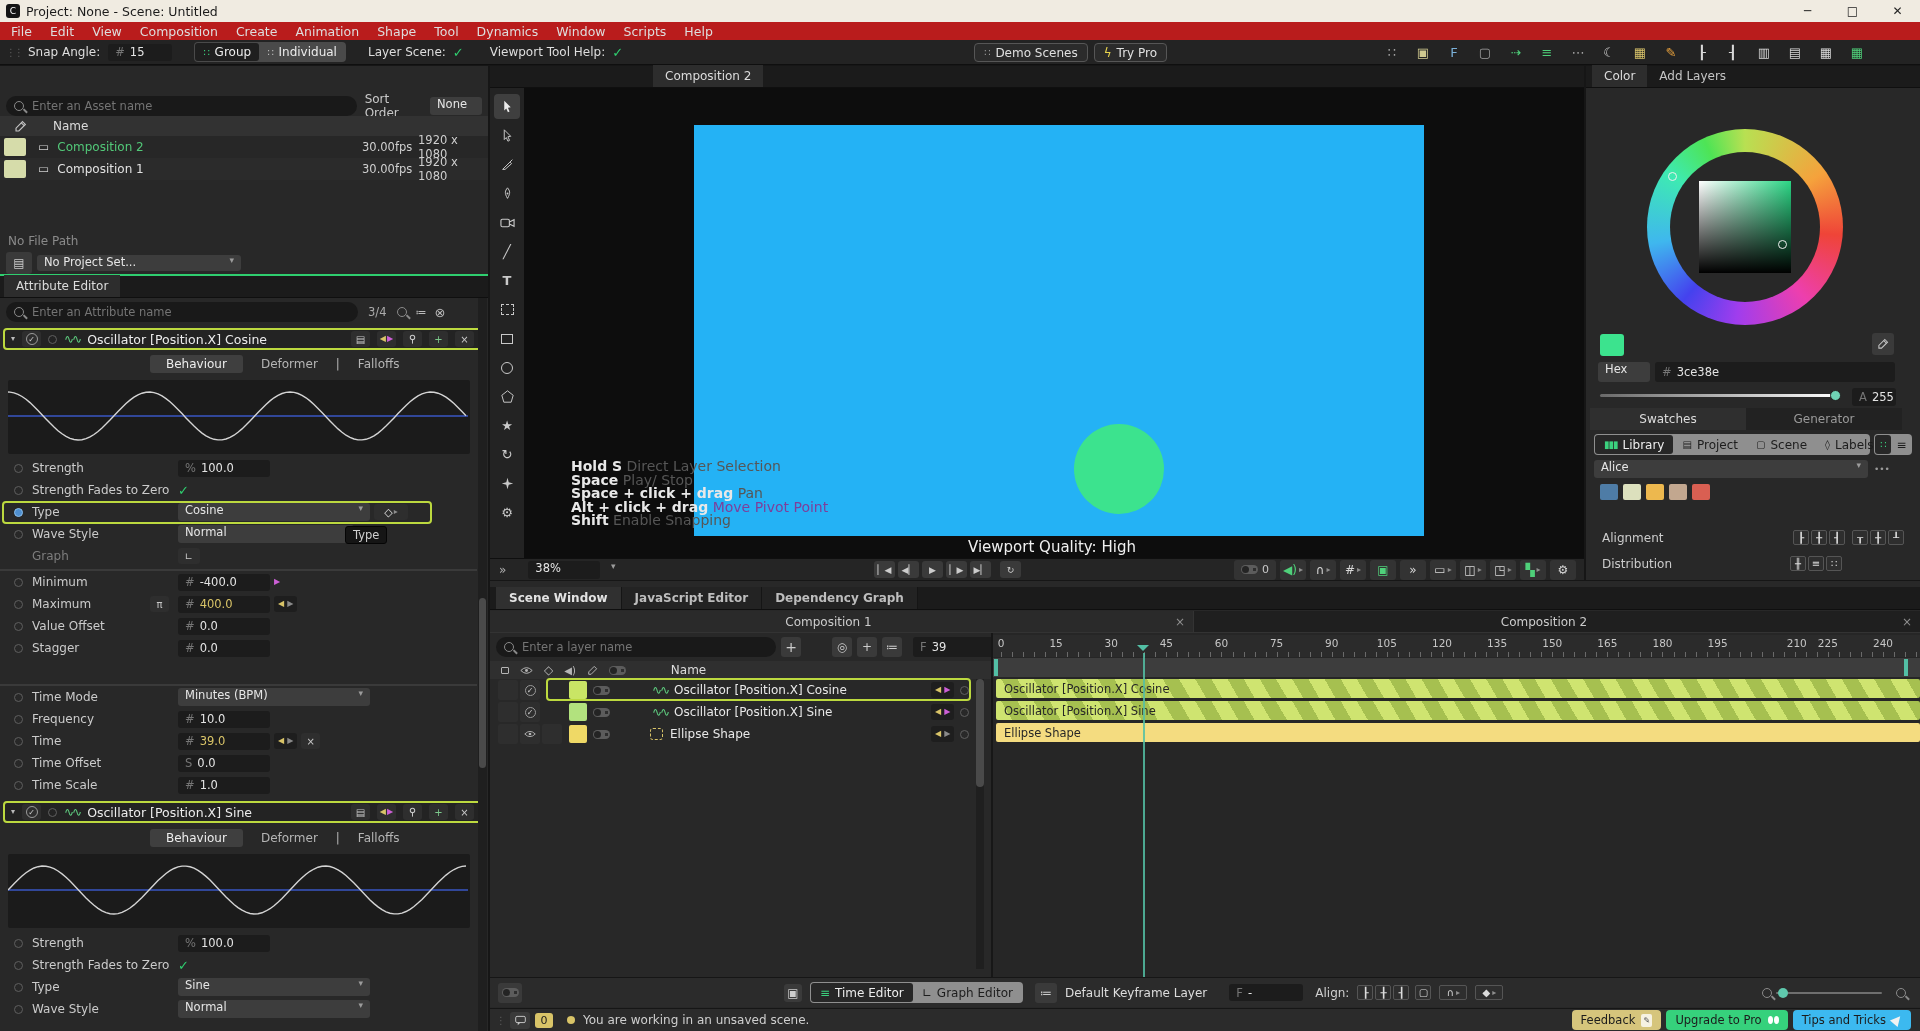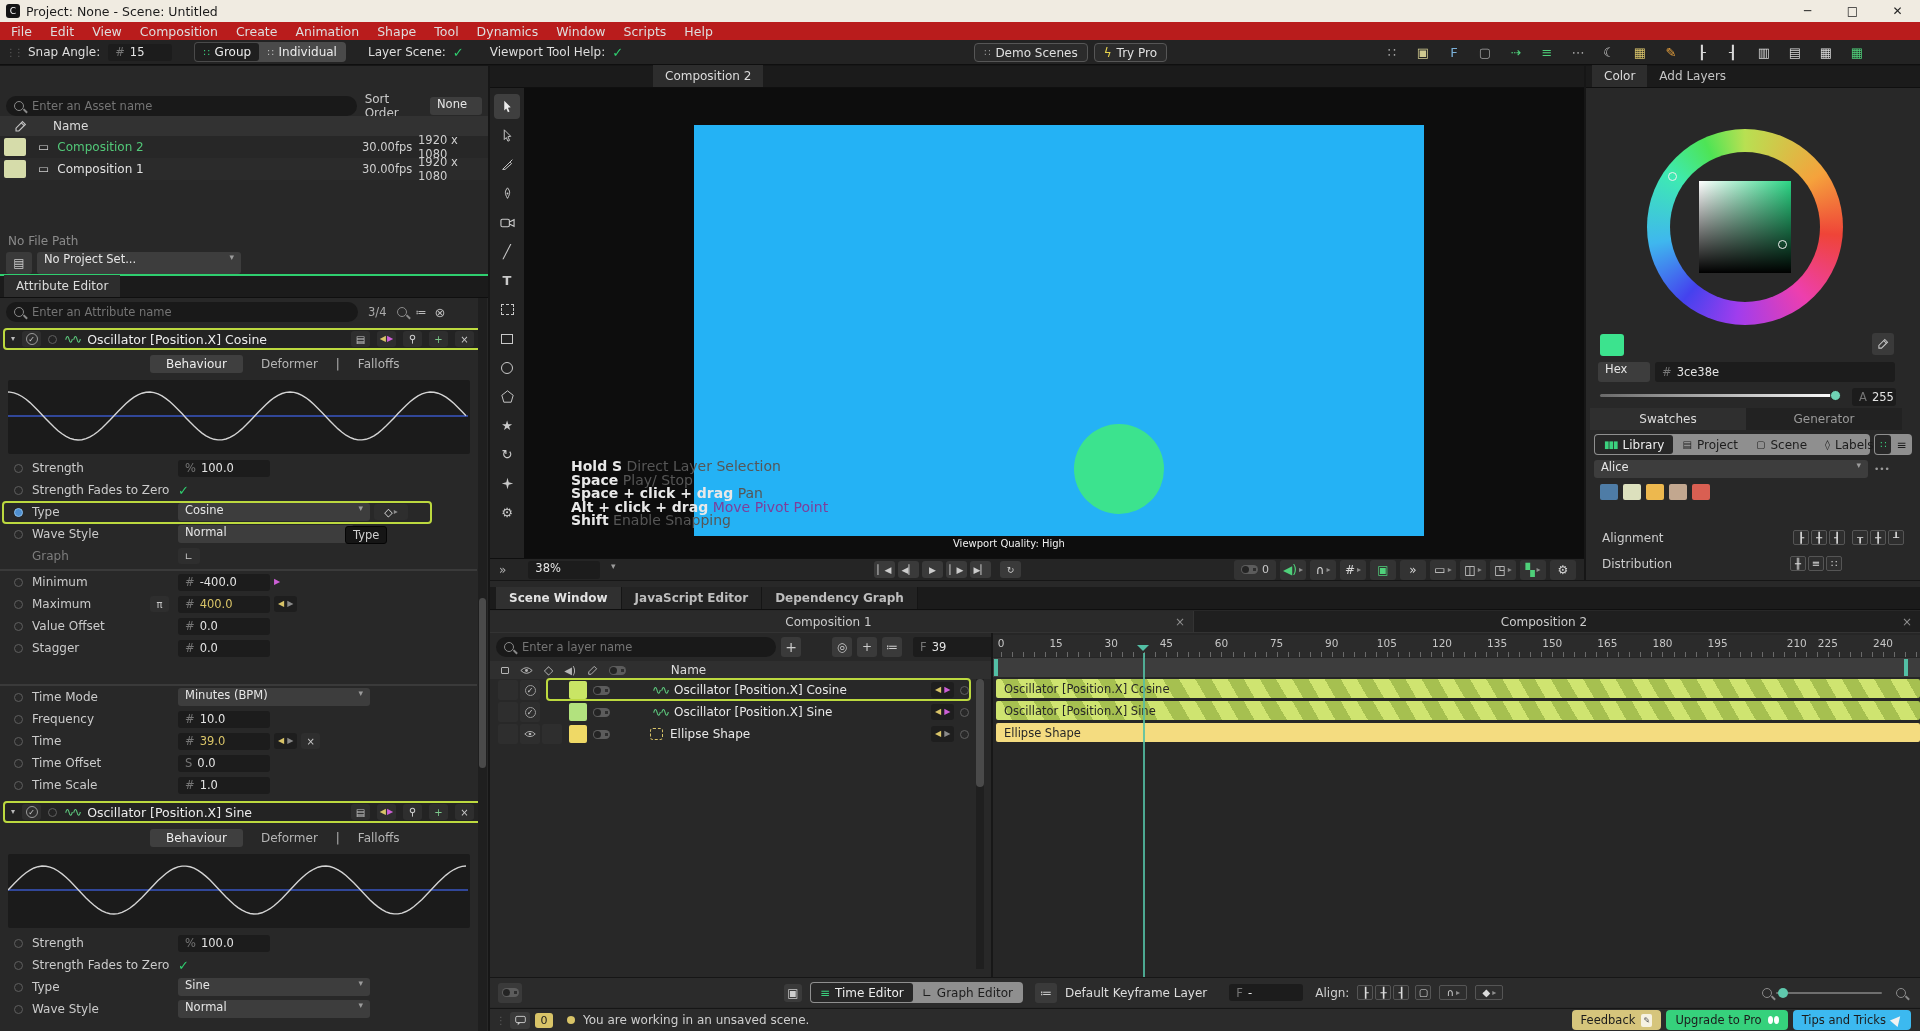--- a/index.html
+++ b/index.html
@@ -269,21 +269,21 @@
       <span style="color:#e2e2e2">Composition 1</span>
       <span class="fps" style="position:absolute;left:362px">30.00fps</span>
       <span class="fps" style="position:absolute;left:418px">1920 x 1080</span>
     </div>
 
     <span class="abs" style="left:8px;top:168px;color:#8a8a8a">No File Path</span>
     <div class="abs flex" style="left:6px;top:186px;gap:5px">
       <div class="btn" style="width:26px;height:22px">
         <span style="font-size:12px">▤</span>
       </div>
-      <div class="dd" style="width:204px;height:22px">
+      <div class="dd" style="width:204px;height:16px">
         <span>No Project Set...</span>
           <span class="arw">▾</span>
       </div>
     </div>
 
     <div class="abs" style="left:0;top:208px;width:488px;height:2px;background:#2fce6f"></div>
 
     <div class="tabstrip abs" style="left:0;top:210px;width:488px;height:22px">
       <div class="ptab" style="margin-left:4px">Attribute Editor</div>
     </div>
@@ -621,21 +621,21 @@
     <div id="vp-canvas">
       <div id="vp-rect" style="left:170px;top:37px;width:730px;height:411px"></div>
       <div id="vp-circle" style="left:550px;top:336px;width:90px;height:90px"></div>
       <div class="abs" style="left:47px;top:372px">
         <div class="helpline"><b>Hold S</b> <span>Direct Layer Selection</span></div>
         <div class="helpline"><b>Space</b> <span>Play/ Stop</span></div>
         <div class="helpline"><b>Space + click + drag</b> <span>Pan</span></div>
         <div class="helpline"><b>Alt + click + drag</b> <span class="purple">Move Pivot Point</span></div>
         <div class="helpline"><b>Shift</b> <span>Enable Snapping</span></div>
       </div>
-      <div class="abs" style="left:429px;top:450px;color:#f0f0f0;font-size:10px">Viewport Quality: High</div>
+      <div class="abs" style="left:444px;top:450px;color:#f0f0f0;font-size:15px">Viewport Quality: High</div>
     </div>
     <div id="vp-bottom">
       <span style="margin-left:9px;color:#b0b0b0">»</span>
       <div class="dd" style="width:72px;margin-left:22px;background:#1c1c1c">
         <span>38%</span>
           <span class="arw">▾</span>
       </div>
       <div class="transport">
         <span class="btn">▏◀</span>
         <span class="btn">◀▏</span>

